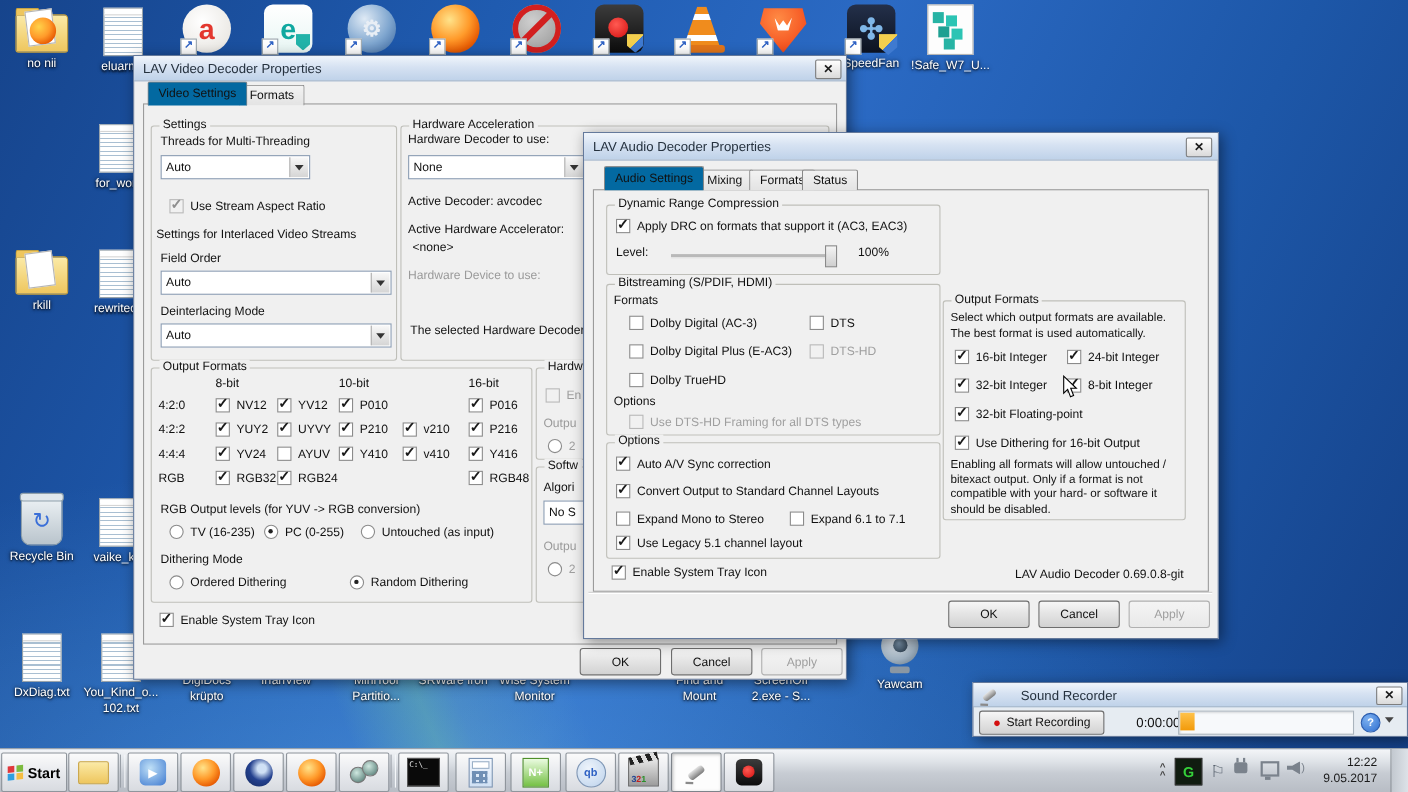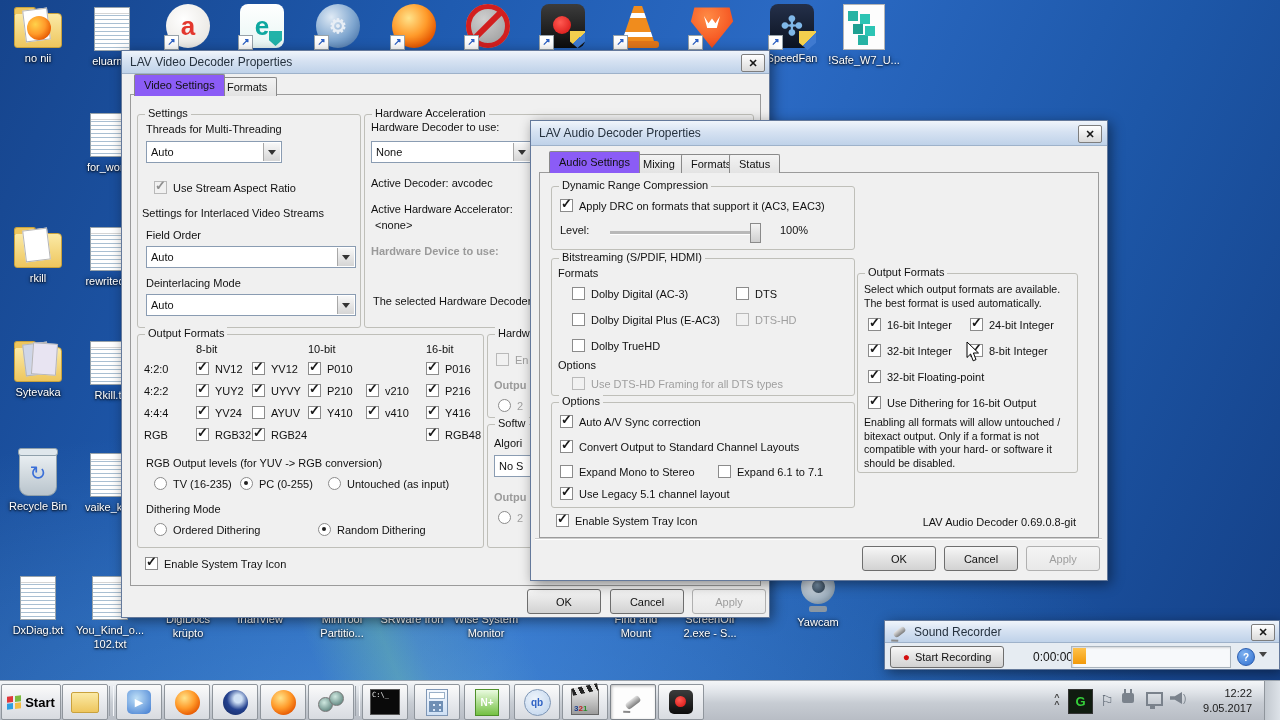--- a/index.html
+++ b/index.html
@@ -21,26 +21,26 @@
   .txtfile::before{content:"";position:absolute;top:0;left:0;right:0;height:5px;background:#fff;border-bottom:1px solid #d5d5d5;}
   .sc::after{content:"\2197";position:absolute;left:-2px;bottom:-2px;width:13px;height:13px;background:#fff;border:1px solid #97a2aa;font-size:10px;line-height:12px;text-align:center;color:#2f62c4;font-weight:700;}
   .appc{width:44px;height:44px;border-radius:50%;position:relative;}
   .appq{width:44px;height:44px;border-radius:8px;position:relative;}
   .glyph{position:absolute;inset:0;display:flex;align-items:center;justify-content:center;font-weight:700;}
   
   .dlg{position:absolute;background:#f0f0f0;border:1px solid #64799b;box-shadow:3px 3px 12px rgba(0,0,0,.45);}
   .tbar{position:absolute;left:0;right:0;top:0;height:22px;background:linear-gradient(#f0f5fb,#d6e2f2 45%,#bfd2e9);display:flex;align-items:center;padding:0 8px;font-size:12px;color:#26323f;border-bottom:1px solid #9eb2ca;}
   .xbtn{position:absolute;width:22px;height:16px;background:linear-gradient(#ffffff,#dadada);border:1px solid #7e7e7e;border-radius:2px;display:flex;align-items:center;justify-content:center;font-size:11px;color:#1a1a1a;font-weight:700;line-height:1;}
   .tab{position:absolute;height:18px;line-height:18px;padding:0 9px;font-size:11px;background:linear-gradient(#f3f3f3,#e3e3e3);border:1px solid #898989;border-bottom:none;border-radius:2px 2px 0 0;color:#111;z-index:2;}
-  .tab.act{background:#8b5cf6;height:21px;line-height:21px;z-index:3;}
+  .tab.act{background:#0369a1;height:21px;line-height:21px;z-index:3;}
   .pagebox{position:absolute;border:1px solid #9b9b9b;background:#f0f0f0;}
   .grp{position:absolute;border:1px solid #bfbfb9;border-radius:3px;}
   .grp>.cap{position:absolute;top:-8px;left:7px;background:#f0f0f0;padding:0 3px;font-size:11px;color:#111;white-space:nowrap;}
   .lbl{position:absolute;font-size:11px;color:#111;white-space:nowrap;}
-  .lbl.dis{color:#9a9a9a;font-weight:bold;}
+  .lbl.dis{color:#9a9a9a;}
   .small{font-size:10.6px;}
   .cbrow{position:absolute;display:flex;align-items:center;gap:6px;font-size:11px;color:#111;white-space:nowrap;}
   .cbrow.dis{color:#9f9f9f;}
   .cb{width:11px;height:11px;background:#fff;border:1px solid #8b8b8b;position:relative;flex:0 0 auto;}
   .cb.chk::after{content:"\2713";position:absolute;left:0px;top:-4px;font-size:13px;font-weight:700;color:#1a1a1a;}
   .cb.chk.gray::after{color:#8f8f8f;}
   .cb.disbox{background:#f1f1f1;border-color:#b9b9b9;}
   .radio{width:11px;height:11px;border:1px solid #8b8b8b;border-radius:50%;background:#fff;position:relative;flex:0 0 auto;}
   .radio.sel::after{content:"";position:absolute;left:3px;top:3px;width:4px;height:4px;border-radius:50%;background:#222;}
   .combo{position:absolute;height:20px;background:#fff;border:1px solid #8a9cb2;display:flex;align-items:center;font-size:11px;padding-left:4px;color:#111;}
@@ -151,31 +151,20 @@
   <div class="dicon" style="left:6px;top:224px">
     <div class="fold">
         <div class="sheet"></div>
       </div>
     <div class="dlabel">rkill</div>
   </div>
   <div class="dicon" style="left:76px;top:227px">
     <div class="txtfile"></div>
     <div class="dlabel">rewrited_</div>
   </div>
-  <div class="dicon" style="left:6px;top:338px">
-    <div class="fold">
-        <div class="sheet" style="background:#cfd6e8"></div>
-        <div class="sheet" style="left:17px;transform:rotate(4deg);background:#e8e4f2"></div>
-      </div>
-    <div class="dlabel">Sytevaka</div>
-  </div>
-  <div class="dicon" style="left:76px;top:341px">
-    <div class="txtfile"></div>
-    <div class="dlabel">Rkill.t</div>
-  </div>
   <div class="dicon" style="left:6px;top:450px">
     <div style="width:36px;height:44px;background:linear-gradient(#eef3f6,#b9c4cc);border:1px solid #8fa0ab;border-radius:5px 5px 9px 9px;position:relative">
       <div class="glyph" style="color:#3a6fd8;font-size:20px;font-weight:400">↻</div>
       <div style="position:absolute;top:-3px;left:-2px;right:-2px;height:6px;background:#dfe7ec;border:1px solid #8fa0ab;border-radius:3px"></div>
     </div>
     <div class="dlabel">Recycle Bin</div>
   </div>
   <div class="dicon" style="left:76px;top:453px">
     <div class="txtfile"></div>
     <div class="dlabel">vaike_kin</div>
@@ -525,21 +514,21 @@
 
     <div class="lbl" style="left:326px;top:395px;width:219px;text-align:right">LAV Audio Decoder 0.69.0.8-git</div>
     <div style="position:absolute;left:4px;top:417px;width:567px;height:0;border-top:1px solid #cdcdcd;border-bottom:1px solid #fff"></div>
 
     <div class="btn" style="left:331px;top:425px">OK</div>
     <div class="btn" style="left:413px;top:425px">Cancel</div>
     <div class="btn dis" style="left:495px;top:425px">Apply</div>
   </div>
 
   <div class="dlg" style="left:884px;top:620px;width:394px;height:48px;z-index:30;background:#e6ecf2">
-    <div class="tbar" style="height:21px;gap:8px">
+    <div class="tbar" style="height:21px;gap:22px">
       <span class="micbody" style="flex:0 0 auto"></span>
       <span>Sound Recorder</span>
     </div>
     <div class="xbtn" style="right:4px;top:3px;height:15px">✕</div>
     <div class="btn" style="left:5px;top:25px;width:112px;height:20px;gap:5px">
       <span style="color:#d40f0f;font-size:12px">●</span>
       <span>Start Recording</span>
     </div>
     <div class="lbl" style="left:148px;top:29px;font-size:12px">0:00:00</div>
     <div style="position:absolute;left:186px;top:25px;width:158px;height:20px;background:#f7f9fb;border:1px solid #aab4bd;box-shadow:inset 1px 1px 2px rgba(0,0,0,.15)">

